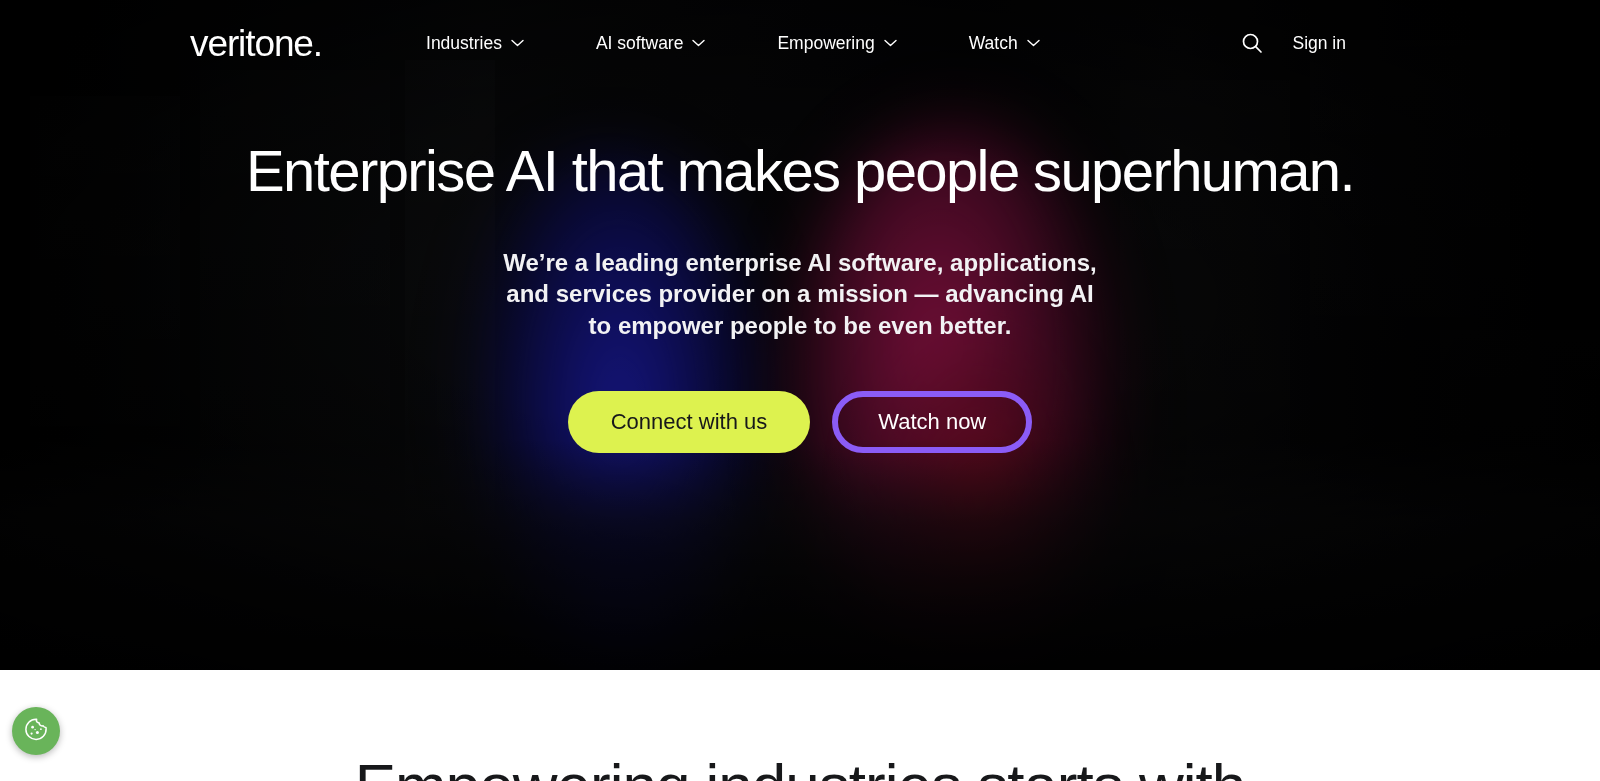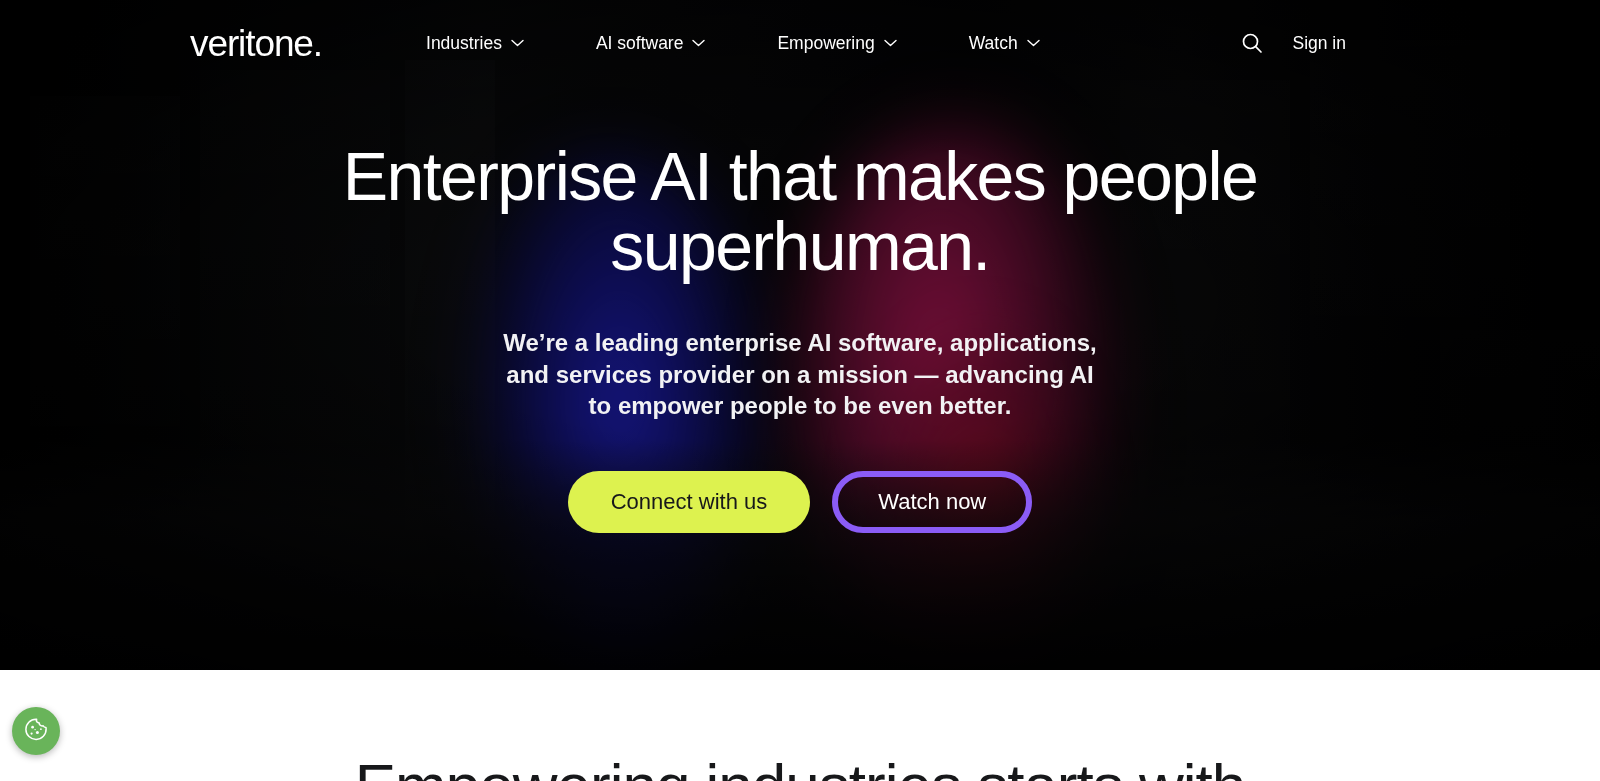--- a/index.html
+++ b/index.html
@@ -112,21 +112,21 @@
   
   .hero-content {
     position:absolute; left:0; top:0; width:1600px; height:670px;
     z-index:10;
     display:flex; flex-direction:column; align-items:center;
     padding-top:141px;
   }
   .headline {
     width:1200px; text-align:center;
     color:#fff;
-    font-size:68px; line-height:1.03;
+    font-size:58px; line-height:1.03;
     font-weight:300; letter-spacing:-1.6px;
   }
   .subhead {
     width:600px; text-align:center;
     color:#f2f2f4;
     font-size:24px; line-height:1.32;
     font-weight:700;
     margin-top:46px;
   }
   .cta-row {

